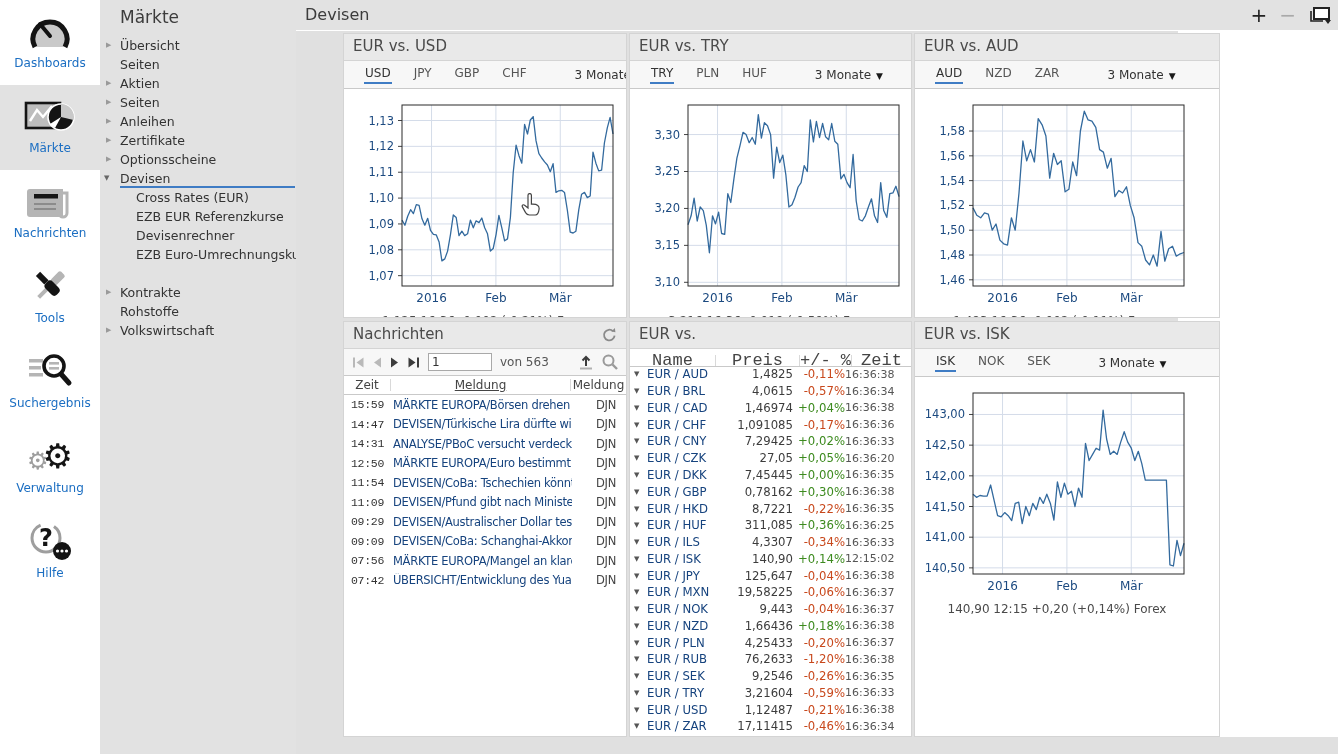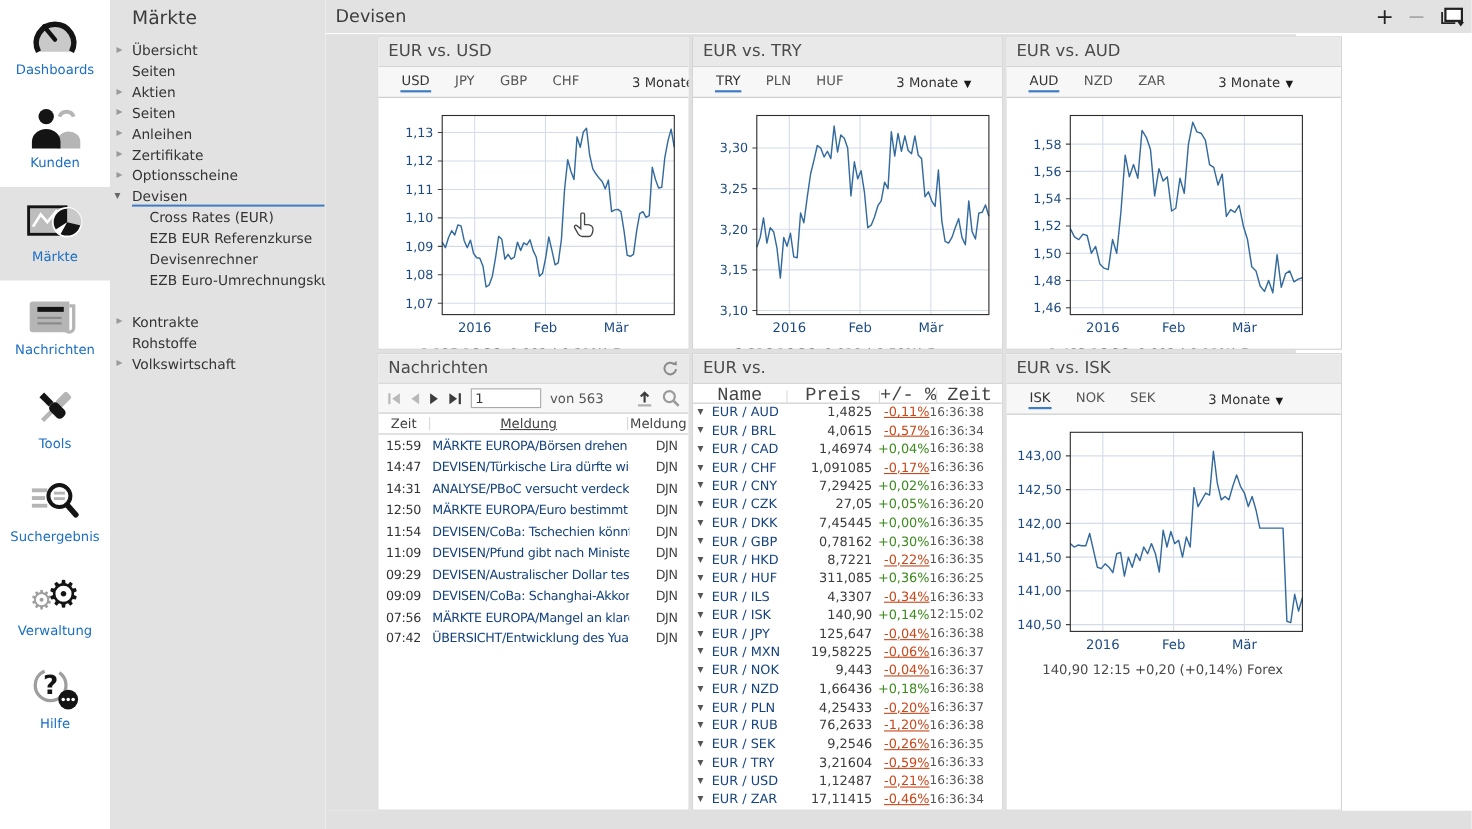--- a/index.html
+++ b/index.html
@@ -59,62 +59,51 @@
   .nav-btn{display:inline-flex;cursor:pointer;}
   .pager-input{width:56px;height:16px;border:1px solid #a9a9a9;font-size:12px;padding:0 3px;
                font-family:inherit;color:#333;}
   .pager-of{font-size:12px;color:#555;}
   .tb-sp{flex:1;}
   .news-head{display:flex;height:18px;font-size:12px;color:#444;border-bottom:1px solid #c9c9c9;
              align-items:center;}
   .news-head .c{text-align:center;box-sizing:border-box;border-left:1px solid #d9d9d9;height:12px;line-height:12px;}
   .news-head .c:first-child{border-left:none;}
   .news-row{display:flex;height:19.5px;align-items:center;font-size:11.5px;letter-spacing:-0.3px;cursor:pointer;}
-  .news-zeit{width:42px;padding-left:7px;color:#333;flex:none;}
+  .news-zeit{width:42px;padding-left:7px;color:#333;flex:none;font-family:Liberation Mono, monospace;}
   .news-meld{flex:1;color:#16437e;white-space:nowrap;overflow:hidden;}
   .news-ag{width:44px;text-align:right;padding-right:10px;color:#444;flex:none;}
 
   
   .q-head{display:flex;height:17px;font-size:17px;color:#444;border-bottom:1px solid #c9c9c9;align-items:flex-end;font-family:Liberation Mono, monospace;}
   .q-head .c{text-align:center;box-sizing:border-box;border-left:1px solid #d9d9d9;height:11px;line-height:11px;}
   .q-head .c:first-child{border-left:none;}
   .q-rows{position:absolute;left:0;right:0;top:44px;bottom:1px;display:flex;flex-direction:column;}
   .q-row{flex:1;display:flex;align-items:center;font-size:11.7px;cursor:pointer;}
   .q-exp{width:13px;padding-left:4px;font-size:7px;color:#555;flex:none;}
   .q-name{color:#16437e;flex:1;white-space:nowrap;overflow:hidden;}
   .q-price{width:84px;text-align:right;color:#3c3c3c;flex:none;}
   .q-pct{width:52px;text-align:right;flex:none;}
-  .q-pct.neg{color:#c8481c;text-decoration:underline;}
+  .q-pct.neg{color:#c8481c;}
   .q-pct.pos{color:#3c8a1e;}
   .q-time{width:60px;text-align:left;padding-right:6px;color:#555;flex:none;font-size:11px;}
 </style>
 </head>
 <body>
 
 <div id="app">
   <nav id="icon-sidebar">
       <div class="nav-item">
         <span class="nav-icon">
           <svg width="46" height="40" viewBox="0 0 46 40">
             <path d="M8 36 A17 17 0 1 1 38 36" fill="#c9c9c9" stroke="#141414" stroke-width="5"></path>
             <line x1="23" y1="25" x2="13" y2="13" stroke="#111" stroke-width="4" stroke-linecap="round"></line>
           </svg>
         </span>
         <span class="nav-label">Dashboards</span>
-      </div>
-      <div class="nav-item">
-        <span class="nav-icon">
-          <svg width="48" height="40" viewBox="0 0 48 40">
-            <path d="M28 10 a7 7 0 0 1 13 0" fill="none" stroke="#b5b5b5" stroke-width="3.5"></path>
-            <path d="M26 39 v-6 a10 9 0 0 1 21 0 v6 z" fill="#b5b5b5"></path>
-            <circle cx="16" cy="10" r="7" fill="#141414"></circle>
-            <path d="M3 39 v-6 a11 10 0 0 1 26 0 v6 z" fill="#141414"></path>
-          </svg>
-        </span>
-        <span class="nav-label">Kunden</span>
       </div>
       <div class="nav-item selected">
         <span class="nav-icon">
           <svg width="52" height="40" viewBox="0 0 52 40">
             <rect x="2" y="7" width="34" height="25" fill="#bdbdbd" stroke="#141414" stroke-width="2.6"></rect>
             <polyline points="6,25 13,14 19,21 28,10" fill="none" stroke="#fff" stroke-width="2.4"></polyline>
             <circle cx="37" cy="21" r="13" fill="#141414" stroke="#fff" stroke-width="1.6"></circle>
             <path d="M37 21 L37 8 A13 13 0 0 1 49.6 24 Z" fill="#c9c9c9"></path>
             <path d="M37 21 L26 28 A13 13 0 0 0 31 32 Z" fill="#fff"></path>
           </svg>

